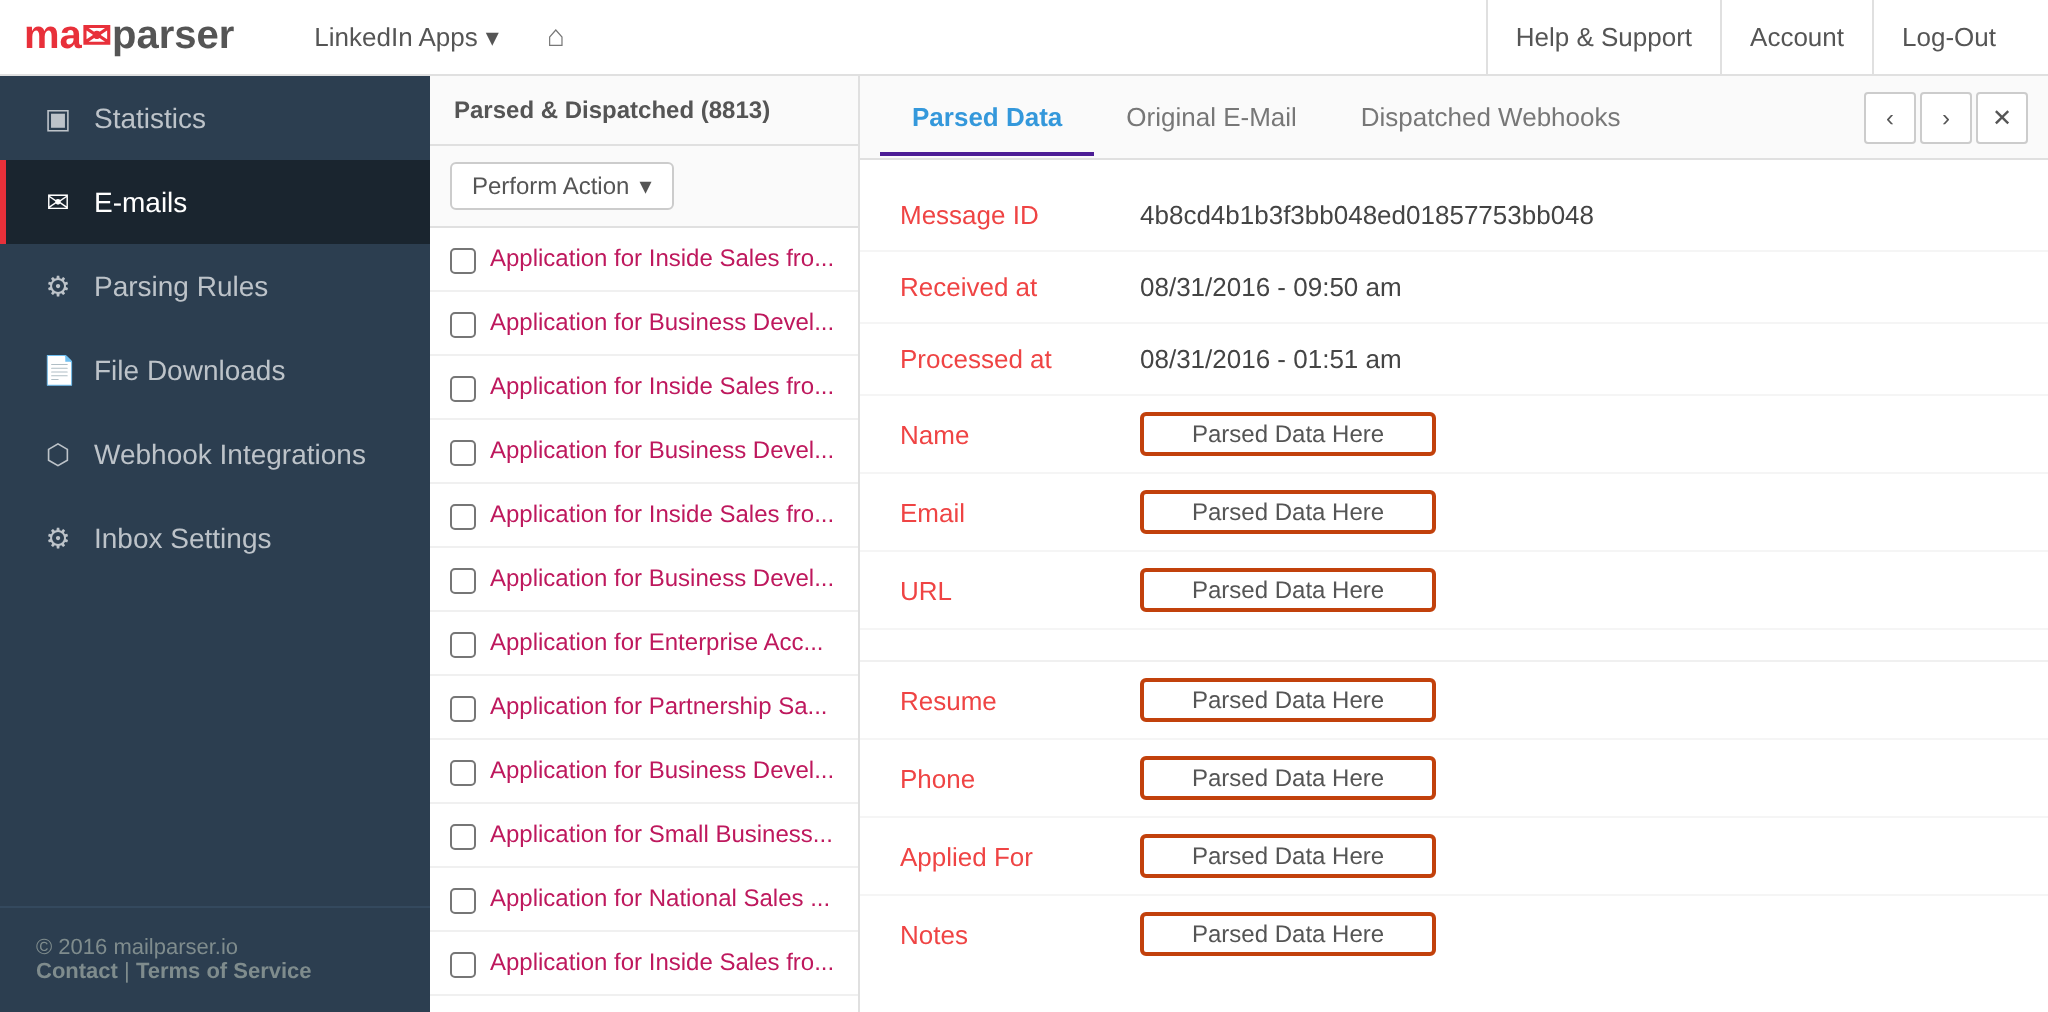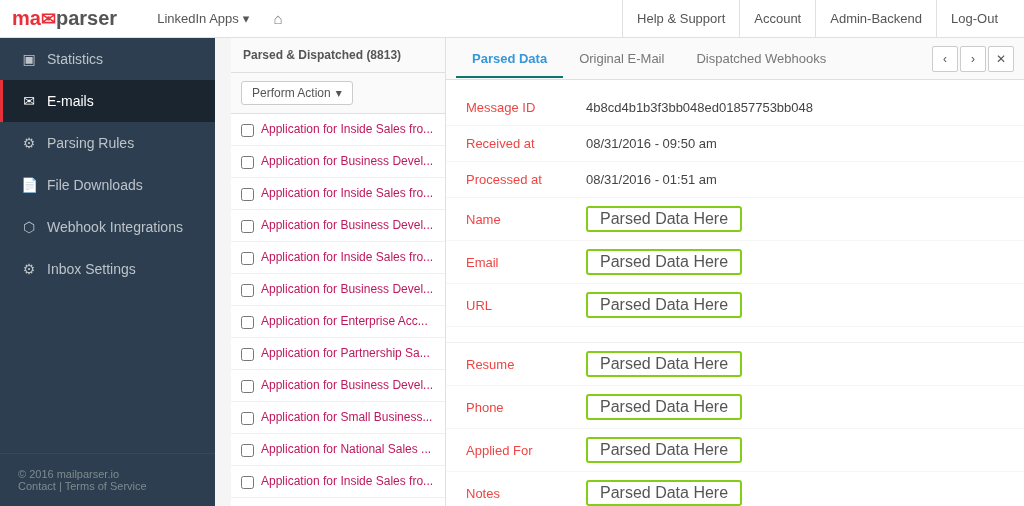--- a/index.html
+++ b/index.html
@@ -100,28 +100,27 @@
       border-left: 3px solid #e8303a;
     }
     .sidebar-icon { font-size: 14px; width: 16px; text-align: center; }
     .sidebar-footer {
       margin-top: auto;
       padding: 14px 18px;
       font-size: 11px;
       color: #7f8c8d;
       border-top: 1px solid #34495e;
     }
-    .sidebar-footer a { color: #7f8c8d; text-decoration: none; }
+    .sidebar-footer a { color: #7f8c8d; text-decoration: none; font-weight: bold; }
 
     
     .content-area {
       display: flex;
       flex: 1;
       overflow: hidden;
-      margin-left: 16px;
     }
 
     
     .email-list-panel {
       width: 215px;
       background: #fff;
       border-right: 1px solid #e0e0e0;
       flex-shrink: 0;
       display: flex;
       flex-direction: column;
@@ -193,21 +192,21 @@
     .detail-tab {
       padding: 10px 16px;
       font-size: 13px;
       cursor: pointer;
       color: #777;
       border-bottom: 2px solid transparent;
       margin-bottom: -1px;
     }
     .detail-tab.active {
       color: #3498db;
-      border-bottom: 2px solid #0f766e;
+      border-bottom: 2px solid #4c1d95;
       font-weight: 600;
     }
     .tab-nav-buttons {
       margin-left: auto;
       display: flex;
       align-items: center;
       gap: 2px;
     }
     .tab-nav-btn {
       background: #fff;
@@ -242,24 +241,24 @@
       flex-shrink: 0;
       color: #ef4444;
       font-size: 13px;
     }
     .detail-value {
       color: #444;
       font-size: 13px;
     }
     .parsed-data-badge {
       background: #fff;
-      border: 2px solid #84cc16;
+      border: 2px solid #c2410c;
       border-radius: 3px;
-      padding: 2px 12px;
-      font-size: 16px;
+      padding: 2px 24px;
+      font-size: 12px;
       color: #555;
       display: inline-block;
     }
     .detail-section-spacer {
       height: 16px;
       border-bottom: 1px solid #f0f0f0;
     }
   </style>
 </head>
 <body>
@@ -273,21 +272,20 @@
   <div class="nav-center">
     <button class="nav-app-btn">
       <span>LinkedIn Apps</span>
       <span>▾</span>
     </button>
     <button class="home-icon-btn">⌂</button>
   </div>
   <div class="nav-right">
     <button class="nav-right-btn">Help &amp; Support</button>
     <button class="nav-right-btn">Account</button>
-    <button class="nav-right-btn">Admin-Backend</button>
     <button class="nav-right-btn">Log-Out</button>
   </div>
 </nav>
 
 <div class="main-layout">
 
   <aside class="sidebar">
     <div class="sidebar-item">
       <span class="sidebar-icon">▣</span>
       <span>Statistics</span>

